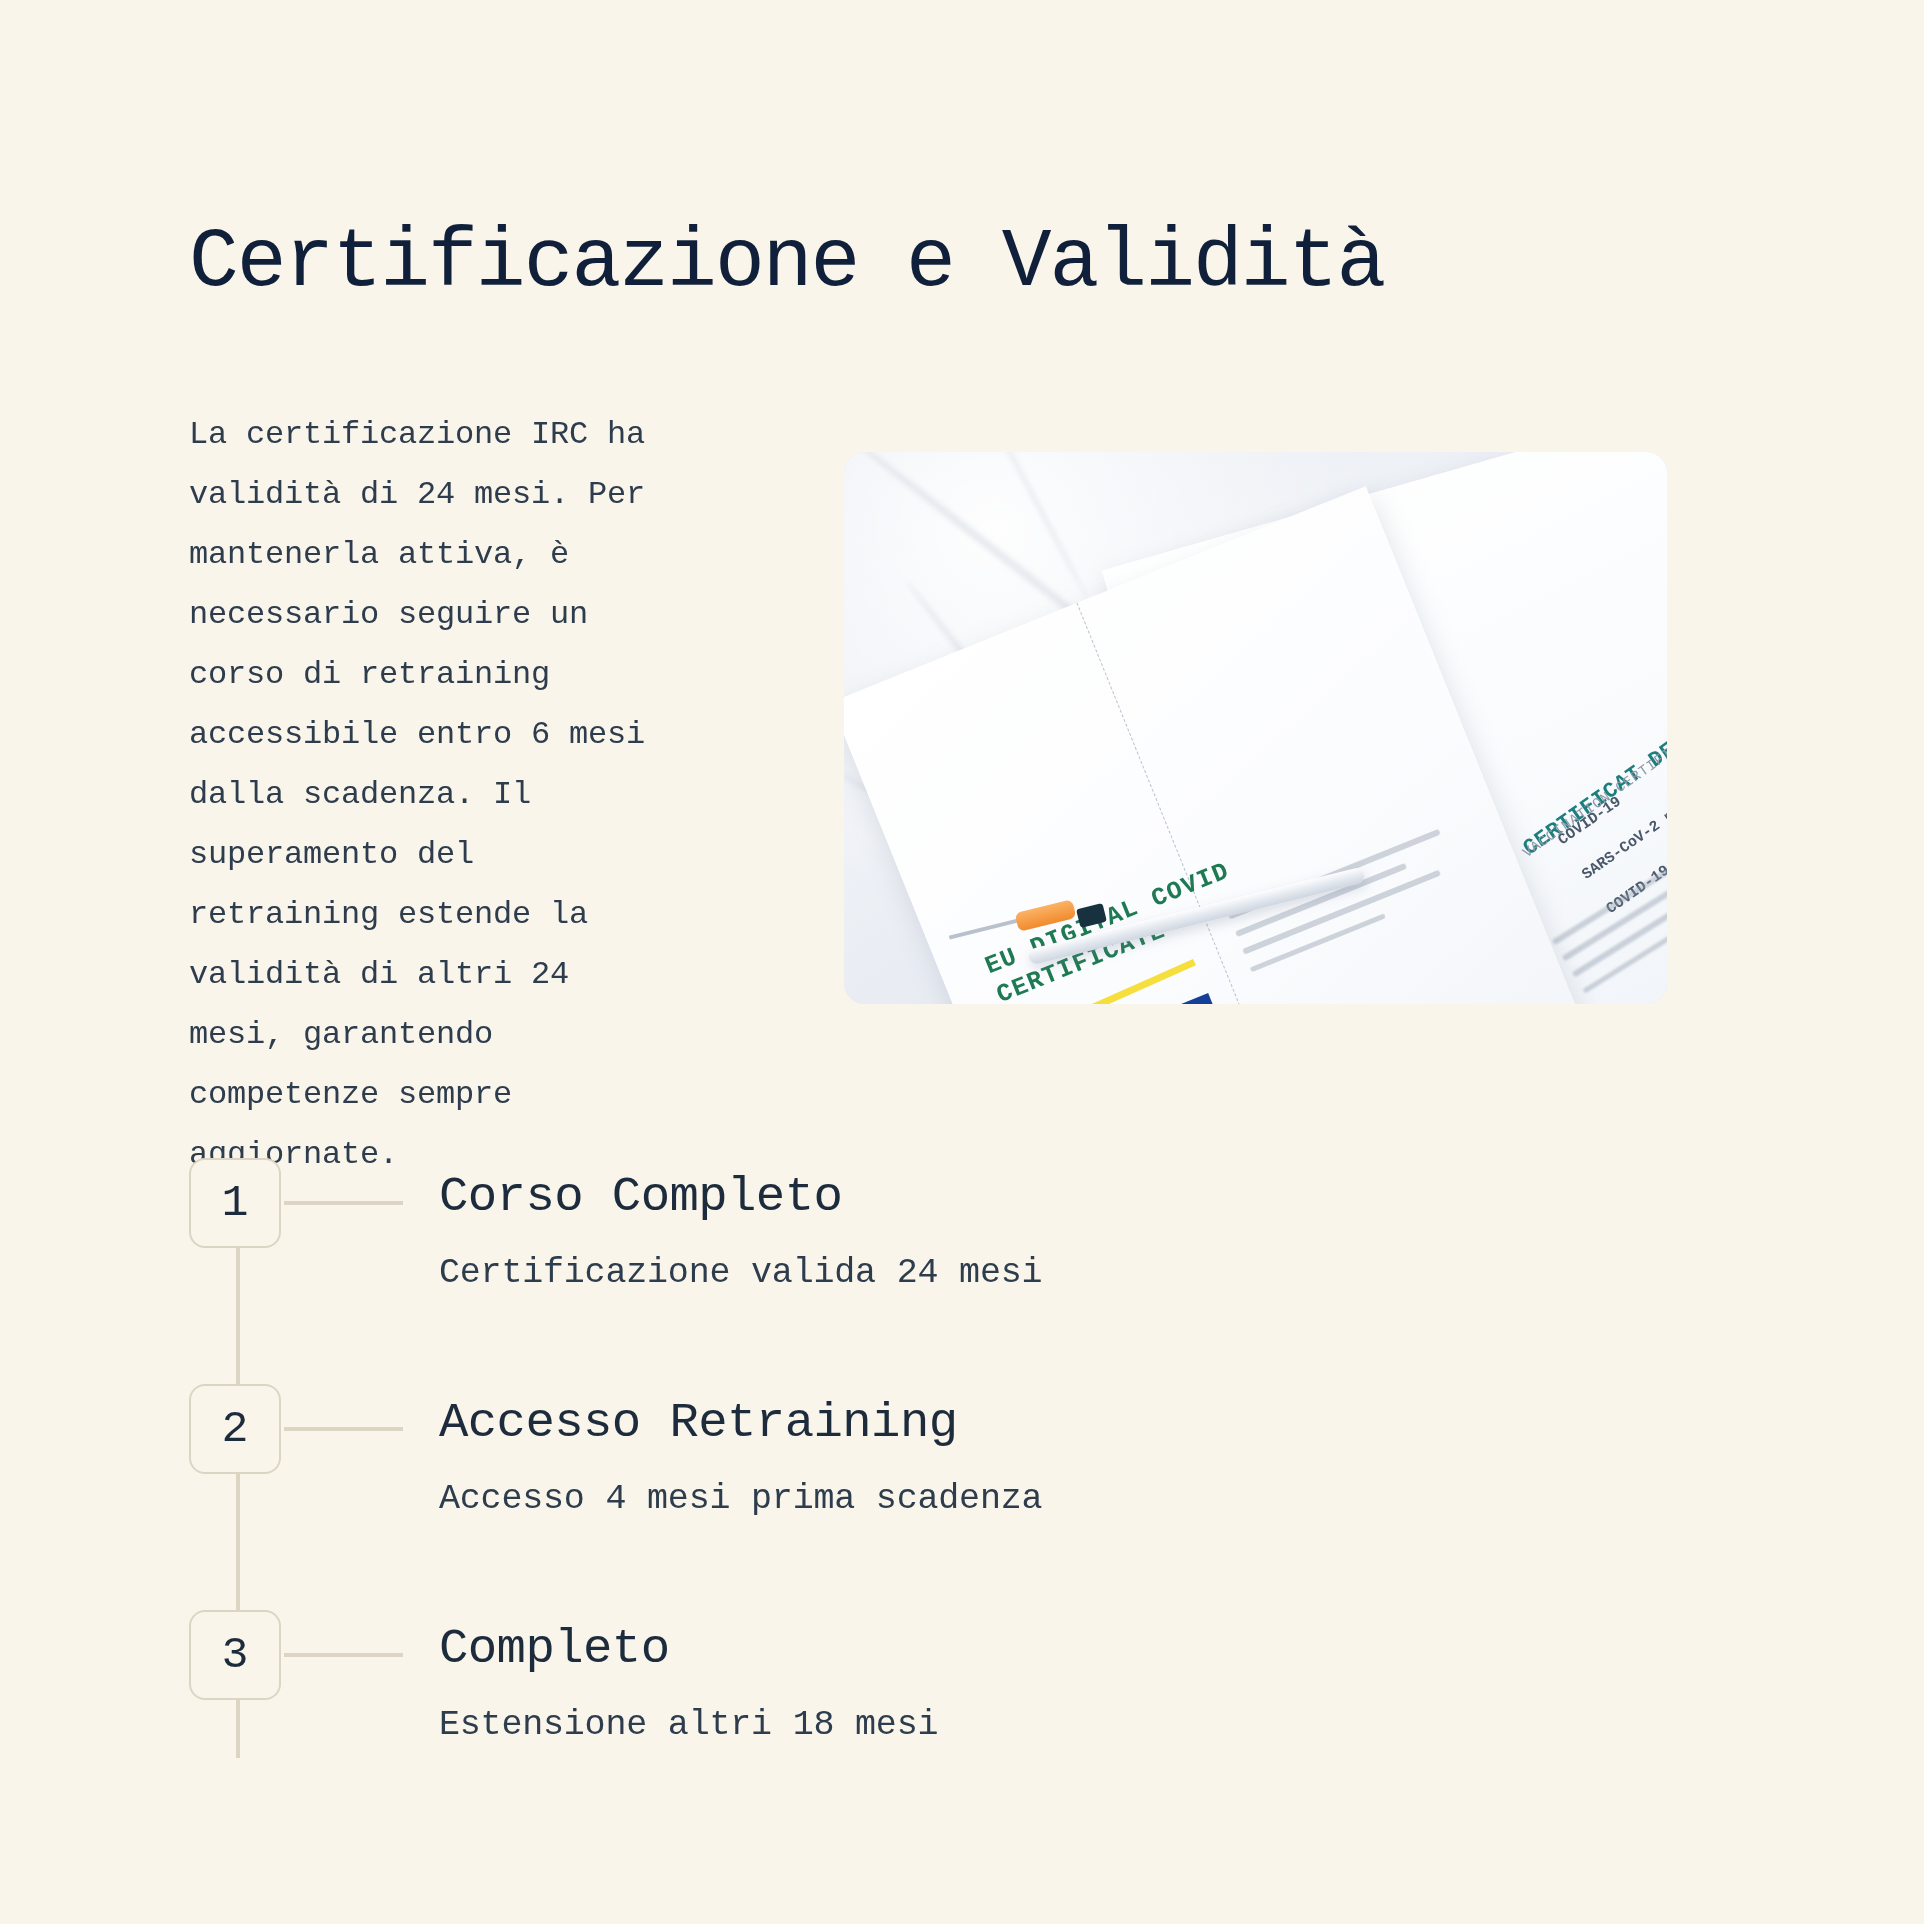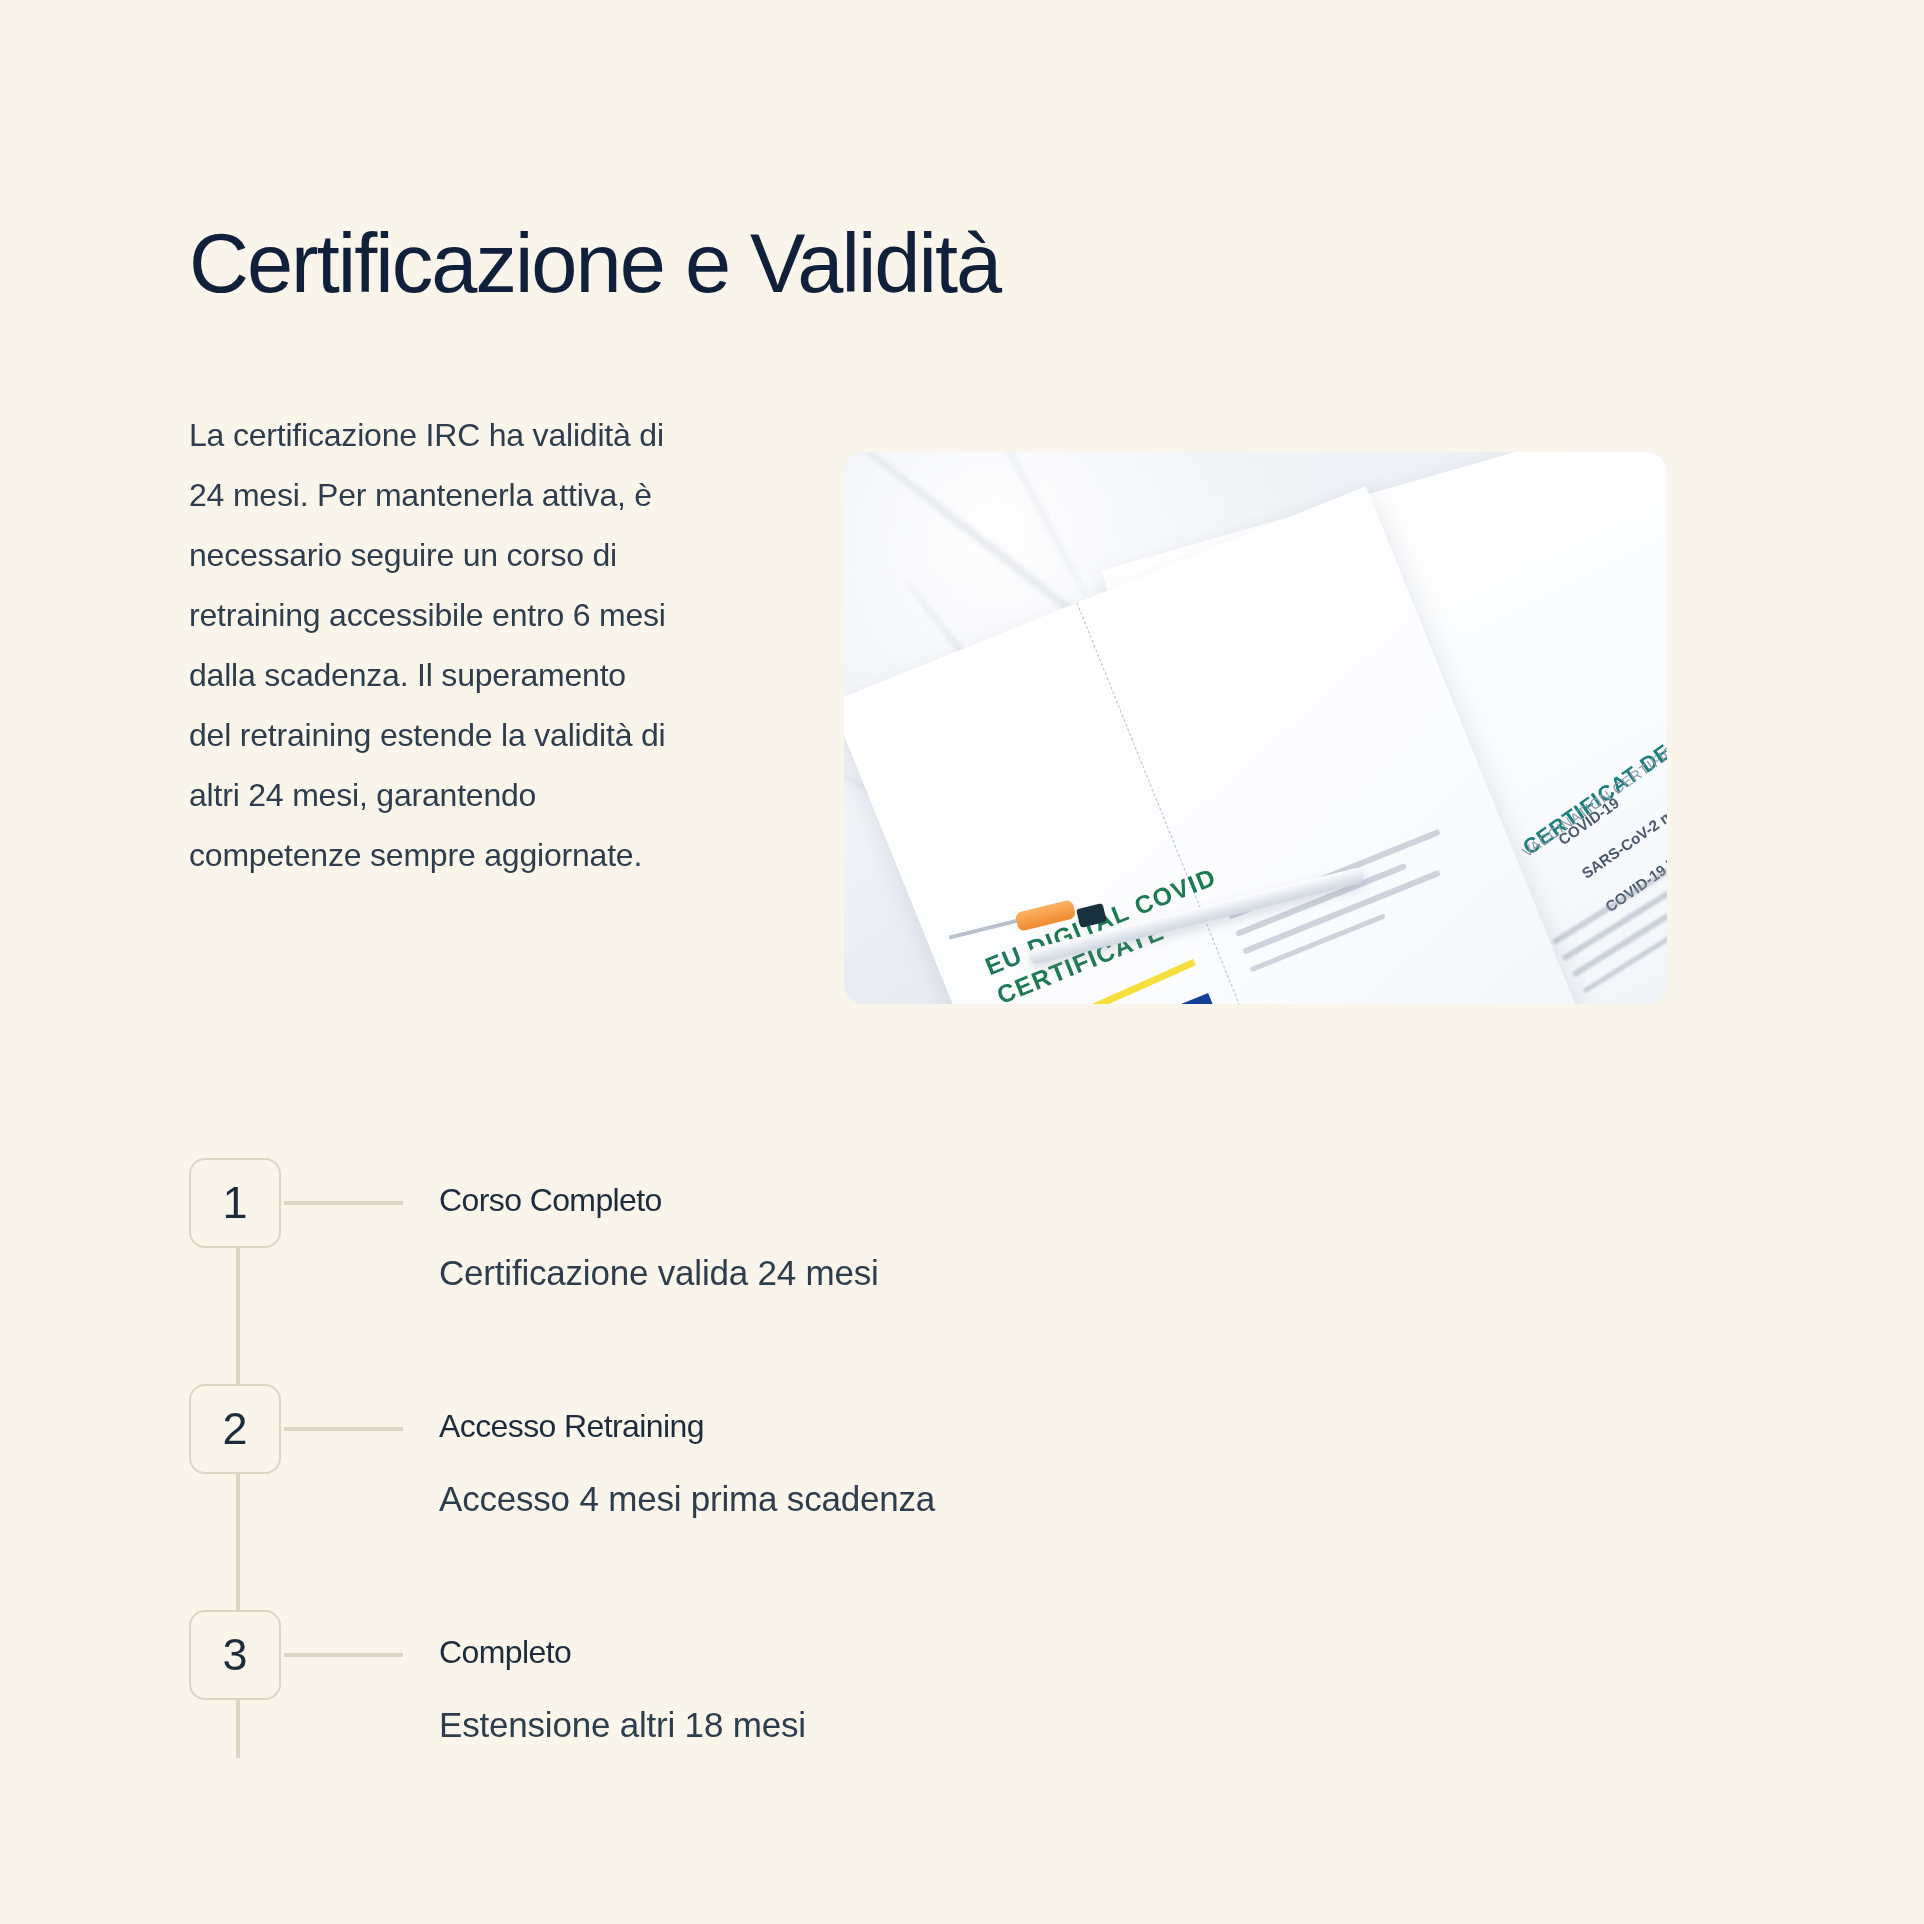--- a/index.html
+++ b/index.html
@@ -12,20 +12,21 @@
     background: #faf5ea;
     font-family: "Liberation Sans", "DejaVu Sans", sans-serif;
     overflow: hidden;
     position: relative;
   }
 
   .page {
     position: relative;
     width: 1925px;
     height: 1761px;
+    font-family: Liberation Mono, monospace;
   }
 
   
   .page-title {
     position: absolute;
     left: 189px;
     top: 160px;
     font-size: 83px;
     line-height: 1.15;
     font-weight: 500;
@@ -334,26 +335,25 @@
     top: 46px;
     width: 119px;
     height: 4px;
     background: #ddd5c4;
     z-index: 1;
   }
   .step-title {
     position: absolute;
     left: 250px;
     top: 14.4px;
-    font-size: 32px;
+    font-size: 49px;
     font-weight: 400;
     letter-spacing: -0.6px;
     color: #1d2c3d;
     white-space: nowrap;
-    margin-top: 13px;
   }
   .step-desc {
     position: absolute;
     left: 250px;
     top: 98px;
     font-size: 35px;
     font-weight: 400;
     letter-spacing: -0.2px;
     color: #2e3d4d;
     white-space: nowrap;

